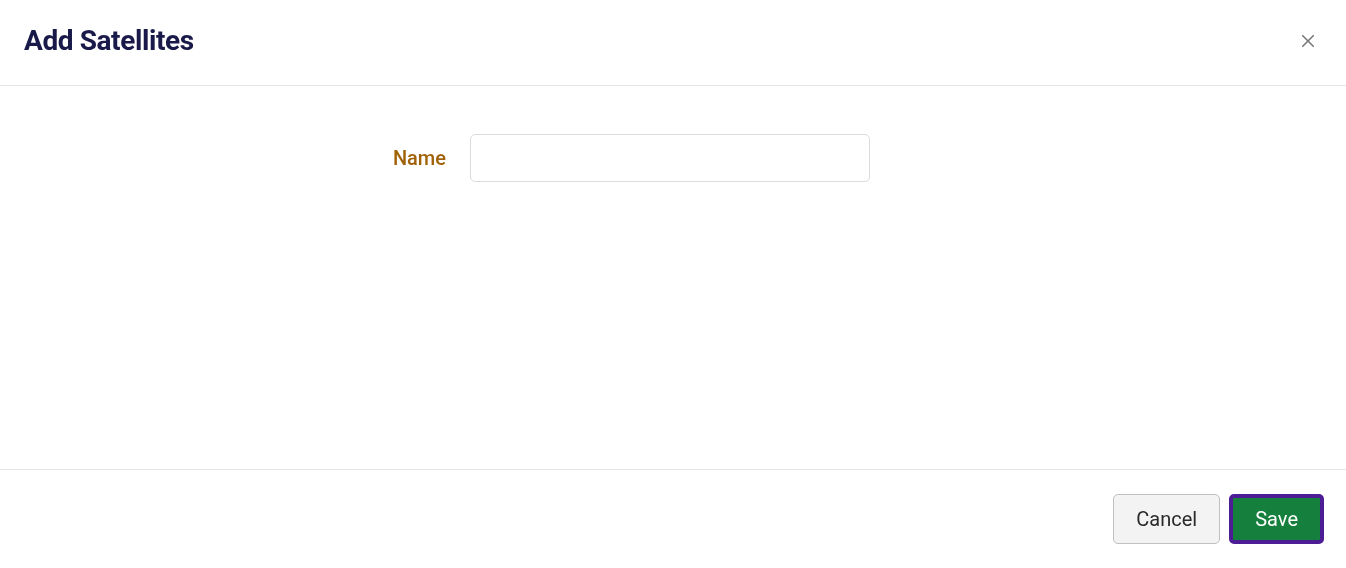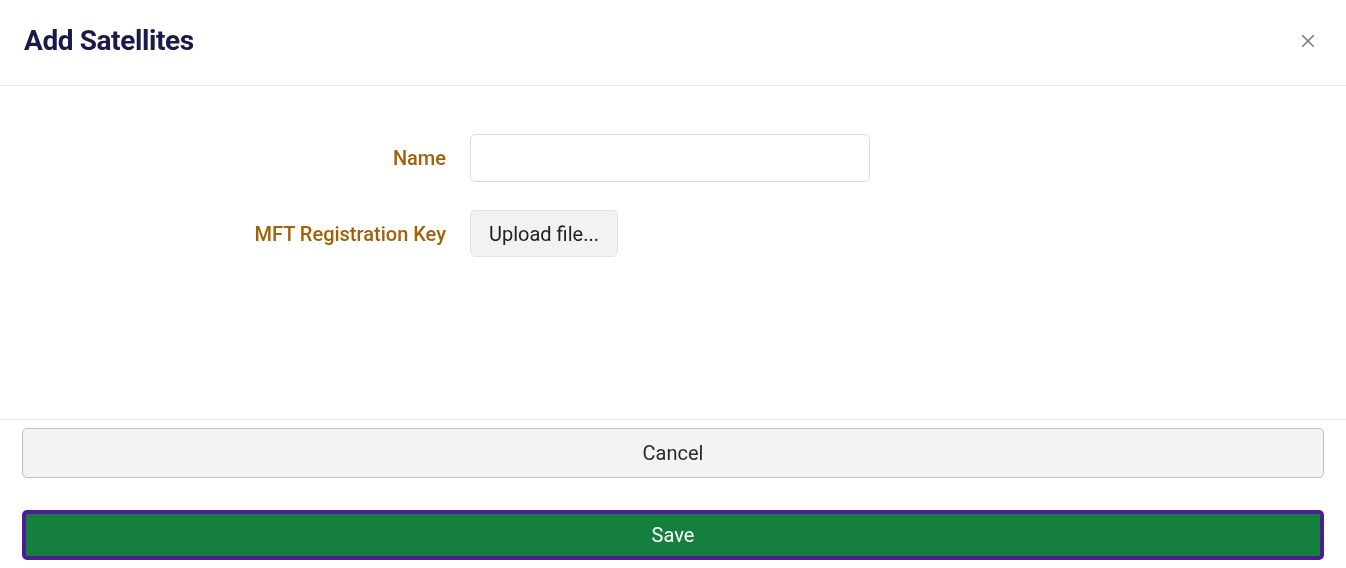--- a/index.html
+++ b/index.html
@@ -80,25 +80,24 @@
       font-family: inherit;
       color: #222;
       cursor: pointer;
     }
     .dialog-footer {
       position: absolute;
       bottom: 0;
       left: 0;
       right: 0;
       border-top: 1px solid #e6e6e6;
-      padding: 8px 22px;
+      padding: 24px 22px;
       display: flex;
       justify-content: flex-end;
-      gap: 32px;
-      flex-direction: column;
+      gap: 9px;
     }
     .btn {
       height: 50px;
       padding: 0 22px;
       border-radius: 5px;
       font-size: 20px;
       font-family: inherit;
       cursor: pointer;
       font-weight: 400;
     }
@@ -126,24 +125,18 @@
   </div>
 </div>
 
 <div class="dialog-body">
   <div class="form-row">
     <div class="form-label">Name</div>
     <div class="form-control">
       <input type="text" class="text-input" value="" style="">
     </div>
   </div>
-  <div class="form-row">
-    <div class="form-label">MFT Registration Key</div>
-    <div class="form-control">
-      <button class="upload-button">Upload file...</button>
-    </div>
-  </div>
 </div>
 
 <div class="dialog-footer">
   <button class="btn btn-cancel">Cancel</button>
   <button class="btn btn-save">Save</button>
 </div>
 
 </body></html>

